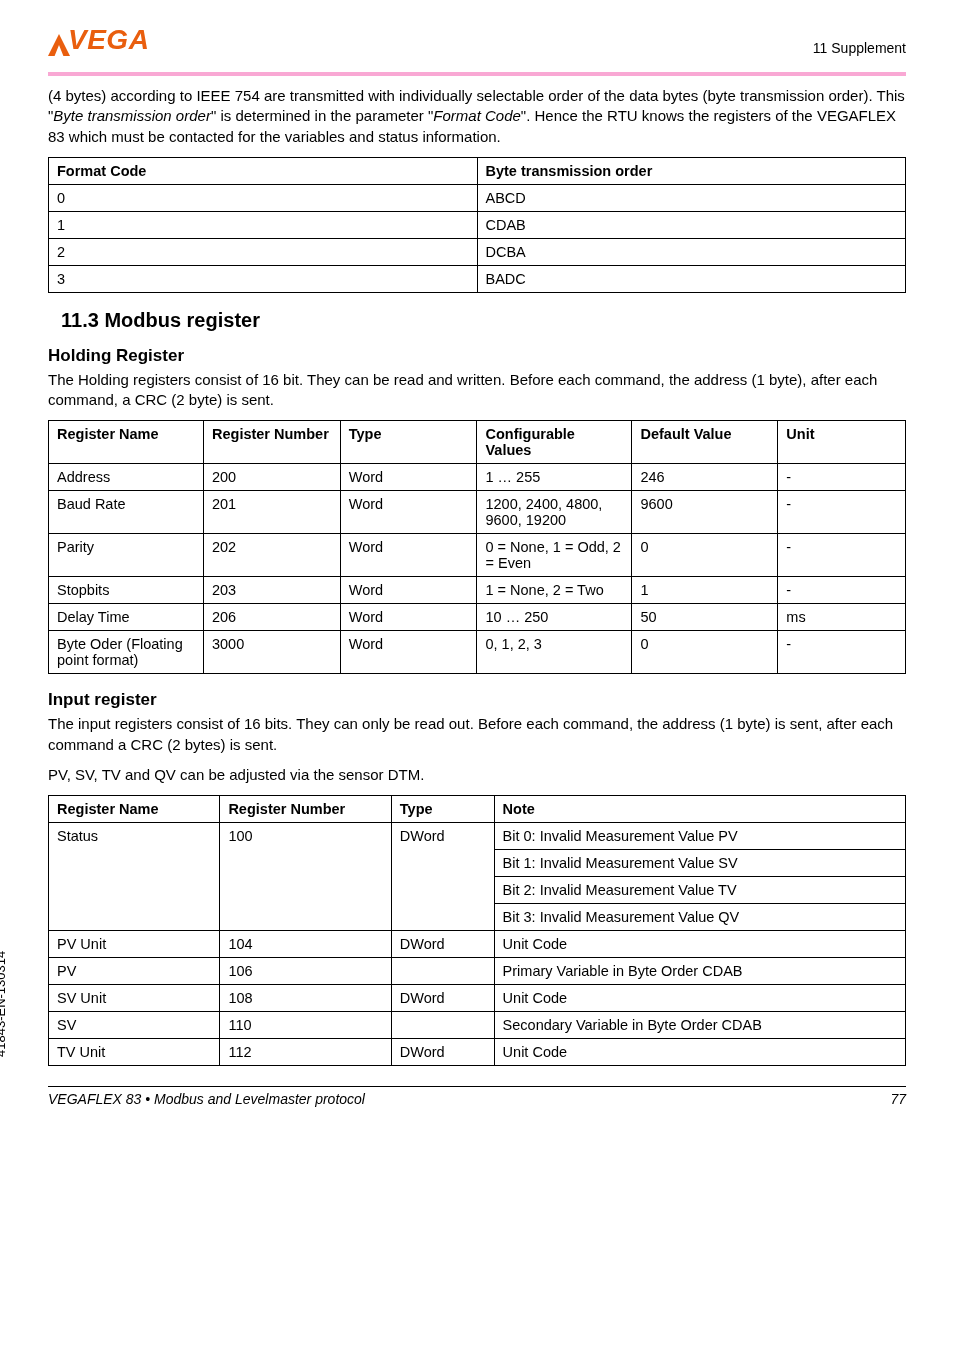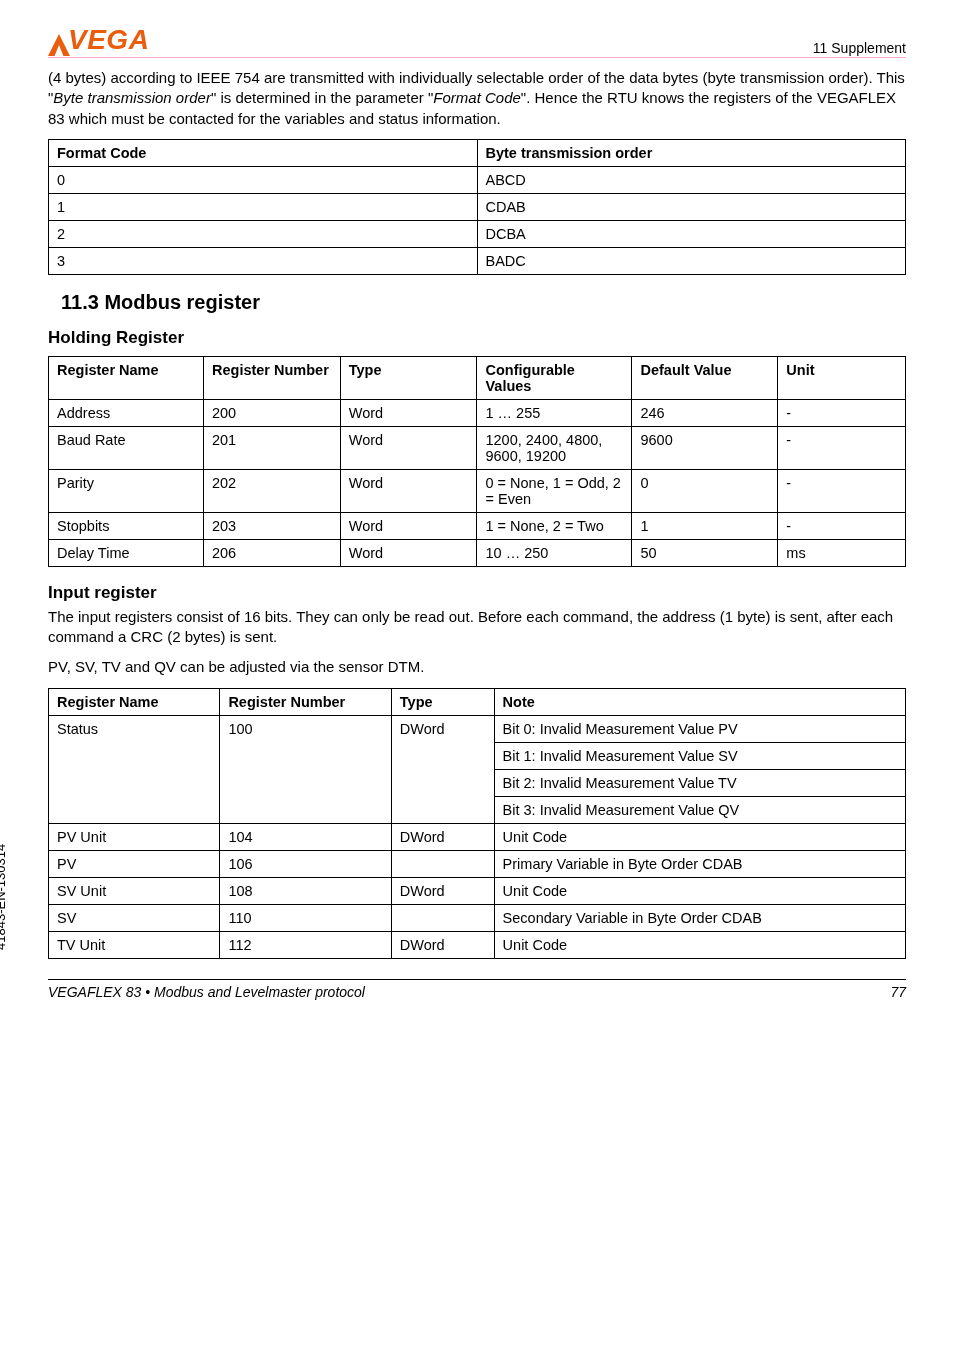--- a/index.html
+++ b/index.html
@@ -12,22 +12,22 @@
     width: 954px;
   }
   .page {
     padding: 24px 48px 10px 48px;
     position: relative;
   }
   .header {
     display: flex;
     justify-content: space-between;
     align-items: flex-end;
-    border-bottom: 1px solid #f9a8d4;
-    padding-bottom: 1px;
+    border-bottom: 4px solid #f9a8d4;
+    padding-bottom: 16px;
     margin-bottom: 10px;
   }
   .logo-wrap {
     display: flex;
     align-items: center;
   }
   .logo-text {
     font-weight: 900;
     font-size: 28px;
     letter-spacing: 0.5px;
@@ -146,20 +146,21 @@
     <tr>
           <td>3</td>
           <td>BADC</td>
         </tr>
   </tbody>
     </table>
 
   <h2>11.3  Modbus register</h2>
 
   <h3>Holding Register</h3>
+  <p class="body-text">The Holding registers consist of 16 bit. They can be read and written. Before each command, the address (1 byte), after each command, a CRC (2 byte) is sent.</p>
 
   <table>
     <colgroup>
       <col style="width:17%">
         <col style="width:15%">
         <col style="width:15%">
         <col style="width:17%">
         <col style="width:16%">
         <col style="width:14%">
     </colgroup>
@@ -205,20 +206,28 @@
           <td>-</td>
         </tr>
     <tr>
           <td>Delay Time</td>
           <td>206</td>
           <td>Word</td>
           <td>10 … 250</td>
           <td>50</td>
           <td>ms</td>
         </tr>
+    <tr>
+          <td>Byte Oder (Float­ing point format)</td>
+          <td>3000</td>
+          <td>Word</td>
+          <td>0, 1, 2, 3</td>
+          <td>0</td>
+          <td>-</td>
+        </tr>
   </tbody>
     </table>
 
   <h3>Input register</h3>
   <p class="body-text">The input registers consist of 16 bits. They can only be read out. Before each command, the ad­dress (1 byte) is sent, after each command a CRC (2 bytes) is sent.</p>
   <p class="body-text">PV, SV, TV and QV can be adjusted via the sensor DTM.</p>
 
   <table>
     <colgroup>
       <col style="width:20%">

